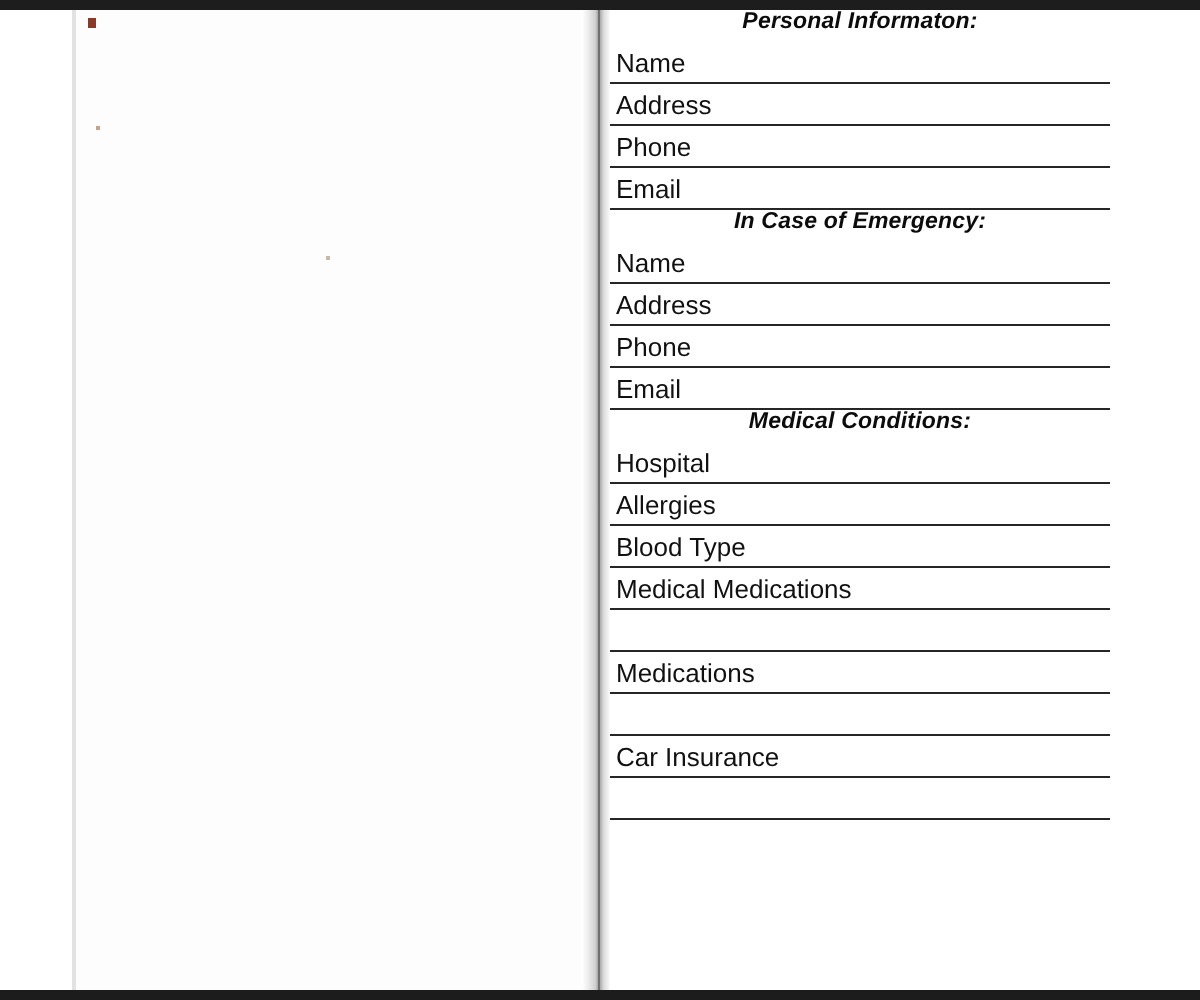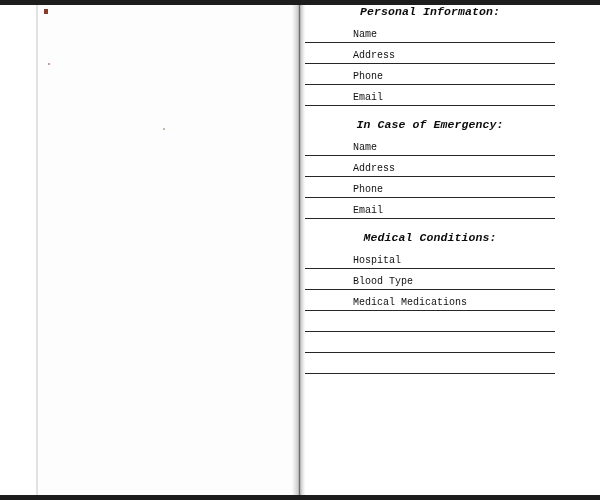--- a/index.html
+++ b/index.html
@@ -13,21 +13,20 @@
     overflow: hidden;
     font-family: "Liberation Sans", sans-serif;
   }
 
   .page {
     position: relative;
     width: 600px;
     height: 500px;
     background: #737373;
     overflow: hidden;
-    font-family: Liberation Mono, monospace;
   }
 
   
   .scan-edge-left {
     position: absolute;
     left: 0; top: 0;
     width: 36px; height: 500px;
     background: #ffffff;
   }
   .scan-edge-top {
@@ -116,34 +115,33 @@
   }
 
   .section-title {
     text-align: center;
     font-weight: bold;
     font-style: italic;
     font-size: 11.5px;
     color: #0c0c0c;
     letter-spacing: 0.1px;
   }
-  .section-title.spaced-top { margin-top: 12px; }
+  .section-title.spaced-top { margin-top: 0; }
 
   .field {
     position: relative;
     height: 21px;
   }
   .field .label {
     position: absolute;
     left: 3px;
     bottom: 3px;
-    font-size: 10px;
+    font-size: 13px;
     color: #111111;
     white-space: nowrap;
-    margin-left: 45px;
   }
   .field .rule {
     position: absolute;
     left: 0;
     right: 0;
     bottom: 0;
     height: 1px;
     background: #262626;
   }
 
@@ -204,33 +202,45 @@
       </div>
     </div>
 
     <div class="section-title spaced-top">Medical Conditions:</div>
     <div class="group">
       <div class="field">
         <span class="label">Hospital</span>
         <span class="rule"></span>
       </div>
       <div class="field">
+        <span class="label">Allergies</span>
+        <span class="rule"></span>
+      </div>
+      <div class="field">
         <span class="label">Blood Type</span>
         <span class="rule"></span>
       </div>
       <div class="field">
         <span class="label">Medical Medications</span>
         <span class="rule"></span>
       </div>
       <div class="field blank">
 
         <span class="rule"></span>
       </div>
+      <div class="field">
+        <span class="label">Medications</span>
+        <span class="rule"></span>
+      </div>
       <div class="field blank">
 
+        <span class="rule"></span>
+      </div>
+      <div class="field">
+        <span class="label">Car Insurance</span>
         <span class="rule"></span>
       </div>
       <div class="field blank">
 
         <span class="rule"></span>
       </div>
     </div>
 
   </div>
 

